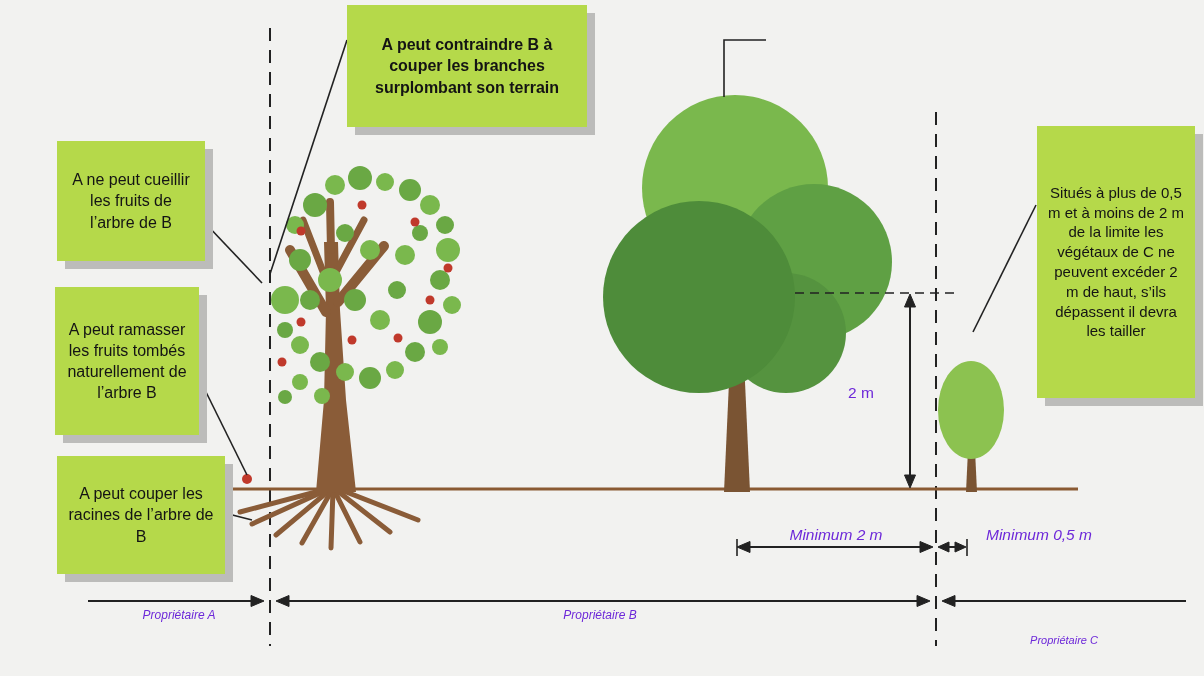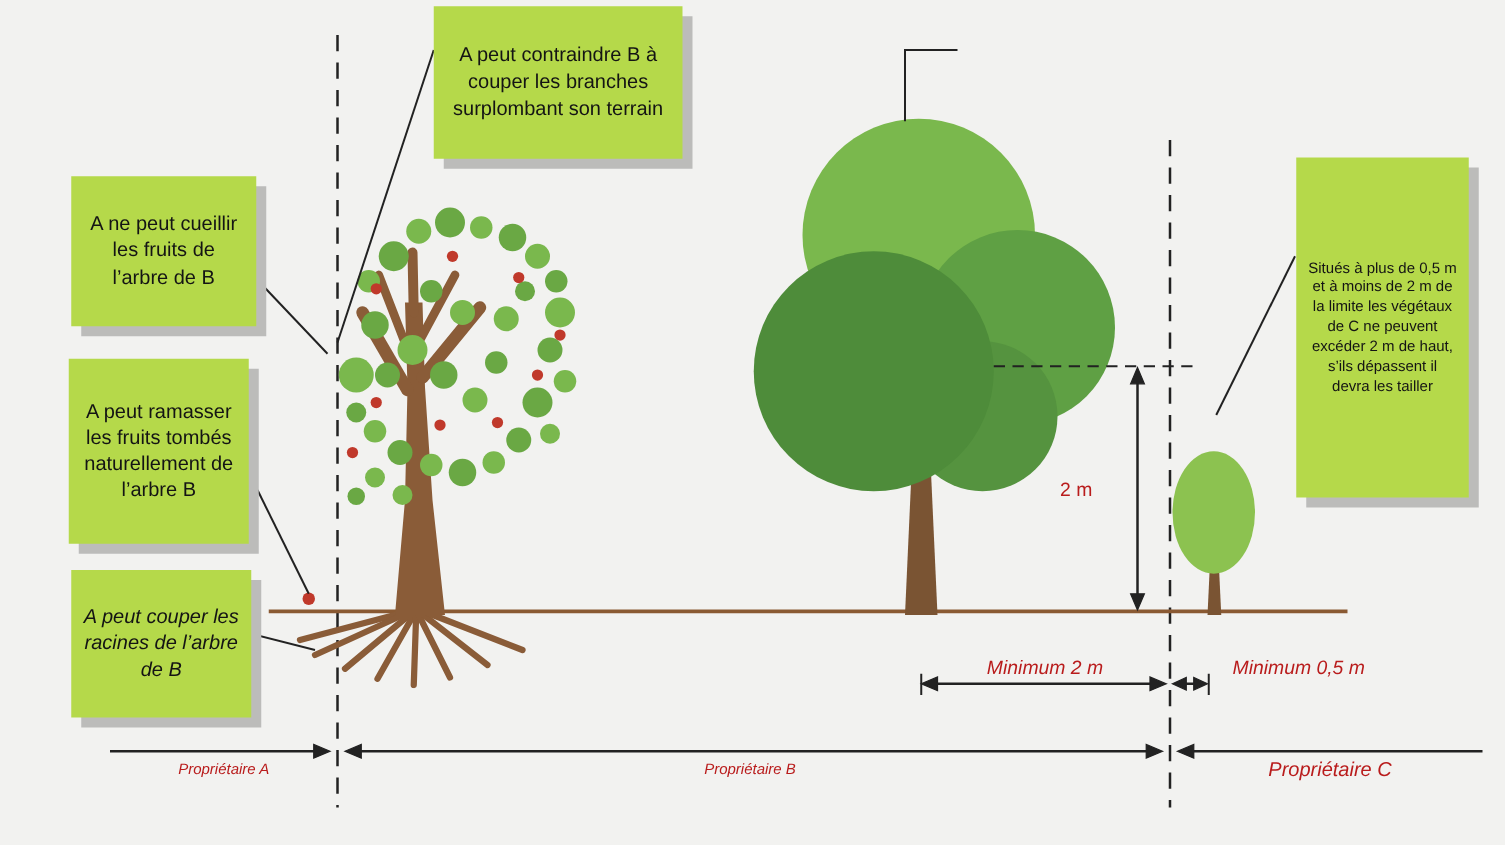--- a/index.html
+++ b/index.html
@@ -21,21 +21,21 @@
     padding:10px 9px;
     box-sizing:border-box;
     font-size:16px;
     line-height:1.32;
     color:#141414;
     z-index:3;
   }
   .label{
     position:absolute;
     font-size:15.5px;
-    color:#b91c1c;
+    color:#6d28d9;
     z-index:3;
   }
   .center{text-align:center;font-style:italic;}
 </style>
 </head>
 <body>
 
 <div class="stage">
 
   <svg class="layer" width="1204" height="676" viewBox="0 0 1204 676">
@@ -170,46 +170,46 @@
       <line x1="88" y1="601" x2="254" y2="601" stroke-width="2"></line>
       <polygon points="264,601 251,595.5 251,606.5"></polygon>
       <line x1="286" y1="601" x2="922" y2="601" stroke-width="2"></line>
       <polygon points="276,601 289,595.5 289,606.5"></polygon>
       <polygon points="930,601 917,595.5 917,606.5"></polygon>
       <line x1="952" y1="601" x2="1186" y2="601" stroke-width="2"></line>
       <polygon points="942,601 955,595.5 955,606.5"></polygon>
     </g>
   </svg>
 
-  <div class="callout" style="left:347px;top:5px;width:199px;min-height:122px;">
+  <div class="callout" style="left:347px;top:5px;width:240px;min-height:122px;font-weight:bold;">
     <span>A peut contraindre B à couper les branches surplombant son terrain</span>
   </div>
 
   <div class="callout" style="left:57px;top:141px;width:148px;min-height:120px;text-align:center;">
     <span>A ne peut cueillir les fruits de l’arbre de B</span>
   </div>
 
   <div class="callout" style="left:55px;top:287px;width:144px;min-height:148px;">
     <span>A peut ramasser les fruits tombés naturellement de l’arbre B</span>
   </div>
 
-  <div class="callout" style="left:57px;top:456px;width:144px;min-height:118px;font-style:italic;">
+  <div class="callout" style="left:57px;top:456px;width:168px;min-height:118px;">
     <span>A peut couper les racines de l’arbre de B</span>
   </div>
 
 
-  <div class="callout" style="left:1037px;top:126px;width:138px;min-height:272px;font-size:12px;">
+  <div class="callout" style="left:1037px;top:126px;width:158px;min-height:272px;font-size:15px;">
     <span>Situés à plus de 0,5 m et à moins de 2 m de la limite les végétaux de C ne peuvent excéder 2 m de haut, s’ils dépassent il devra les tailler</span>
   </div>
 
   <div class="label" style="left:848px;top:384px;width:50px;">2 m</div>
 
   <div class="label center" style="left:770px;top:526px;width:132px;">Minimum 2 m</div>
 
   <div class="label" style="left:986px;top:526px;width:215px;font-style:italic;">Minimum 0,5 m</div>
 
   <div class="label center" style="left:103px;top:608px;width:152px;font-size:12px;">Propriétaire A</div>
 
   <div class="label center" style="left:524px;top:608px;width:152px;font-size:12px;">Propriétaire B</div>
 
-  <div class="label center" style="left:988px;top:608px;width:152px;font-size:16px;">Propriétaire C</div>
+  <div class="label center" style="left:988px;top:634px;width:152px;font-size:11px;">Propriétaire C</div>
 
 </div>
 
 </body></html>

